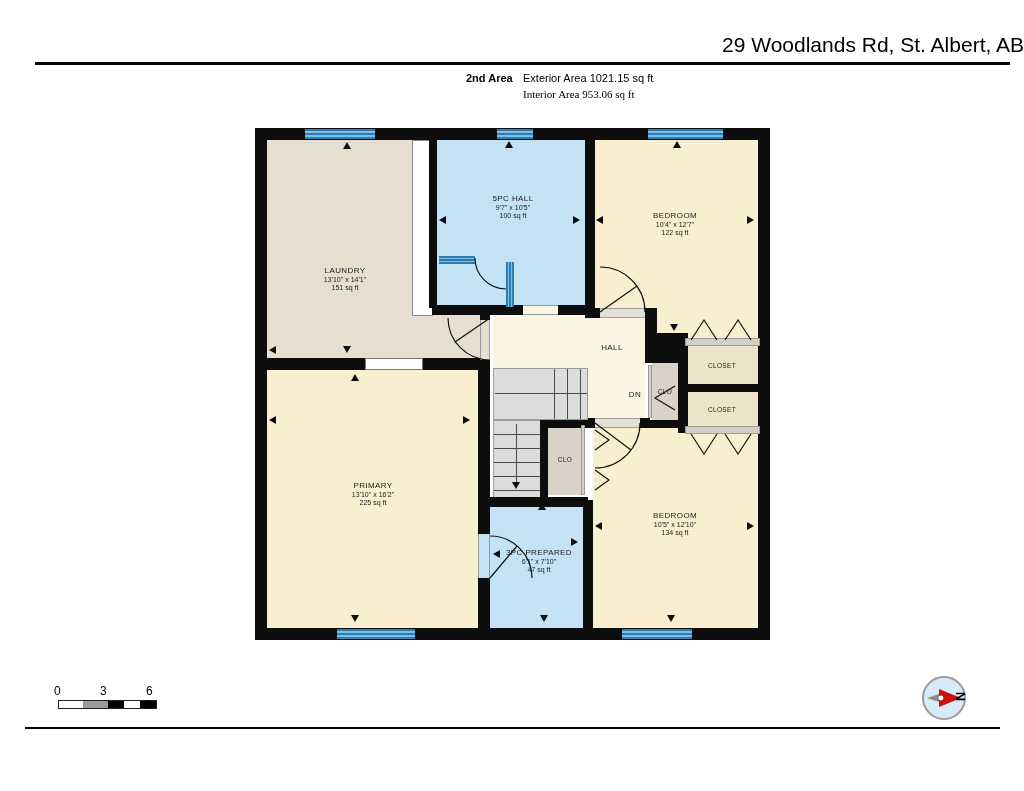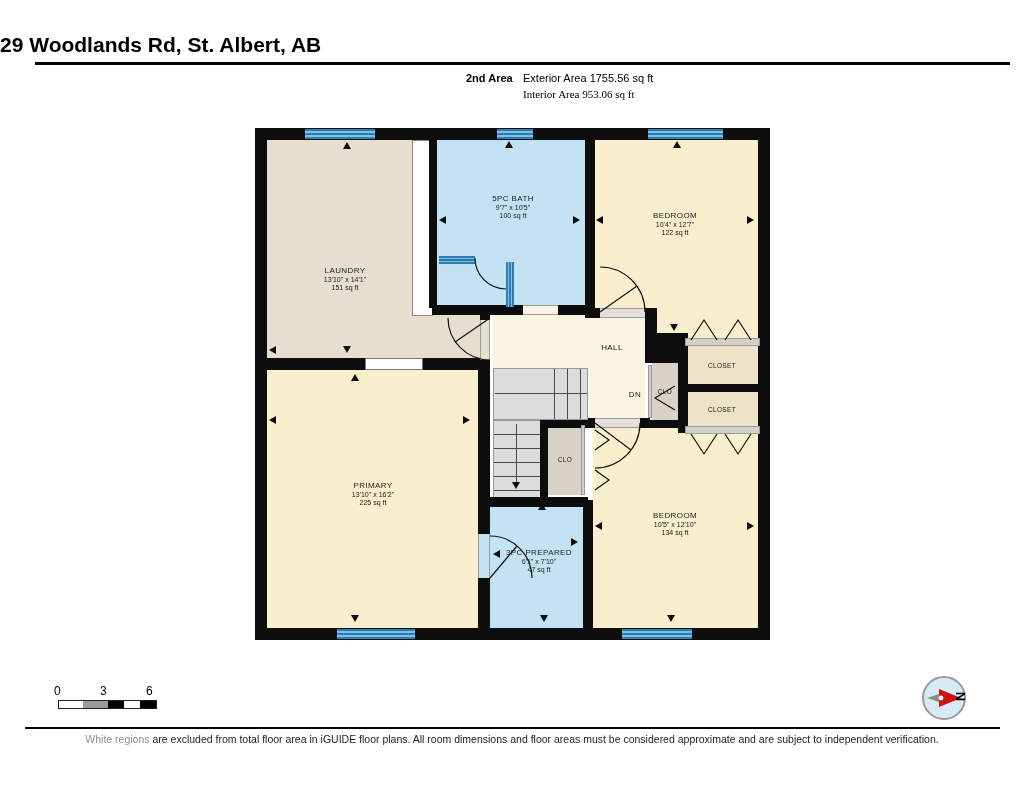--- a/index.html
+++ b/index.html
@@ -1,21 +1,21 @@
 <!DOCTYPE html>
 <html><head>
 <meta charset="utf-8">
 <style>
   html,body{margin:0;padding:0;background:#fff;}
   .canvas{position:relative;width:1024px;height:791px;background:#fff;overflow:hidden;
           font-family:"Liberation Sans",sans-serif;color:#1a1a1a;}
   .abs{position:absolute;}
 
   
-  .title{left:0;top:33px;width:100%;text-align:left;font-size:21px;font-weight:bold;color:#000;}
+  .title{left:0;top:33px;width:100%;text-align:right;font-size:21px;font-weight:normal;color:#000;}
   .rule{background:#000;}
   .sub-floor{font-size:11px;font-weight:bold;color:#000;}
   .sub-area{font-size:11px;color:#000;}
 
   
   .plan{left:255px;top:128px;width:515px;height:512px;}
   .room{position:absolute;z-index:1;}
   .wall{position:absolute;background:#0d0d0d;z-index:3;}
   .gap{position:absolute;z-index:4;}
   .track{position:absolute;background:#d3d0c9;border:1px solid #9a9a9a;box-sizing:border-box;z-index:4;}
@@ -50,21 +50,21 @@
   .north{left:956px;top:689px;font-size:13px;font-weight:bold;color:#000;transform:rotate(90deg);}
 </style>
 </head>
 <body>
 
 <div class="canvas">
 
   <div class="abs title">29 Woodlands Rd, St. Albert, AB</div>
   <div class="abs rule" style="left:35px;top:62px;width:975px;height:2.5px;"></div>
   <div class="abs sub-floor" style="left:466px;top:72px;">2nd Area</div>
-  <div class="abs sub-area" style="left:523px;top:72px;">Exterior Area 1755.56 sq ft</div>
+  <div class="abs sub-area" style="left:523px;top:72px;">Exterior Area 1021.15 sq ft</div>
   <div class="abs sub-area" style="left:523px;top:88px;font-family:Liberation Serif, serif;">Interior Area 953.06 sq ft</div>
 
   <div class="abs plan">
 
     <div class="room" style="left:10px;top:10px;width:218px;height:222px;background:#e6dfd0;"></div>
     <div class="room" style="left:182px;top:10px;width:153px;height:177px;background:#c3e2f4;"></div>
     <div class="room" style="left:340px;top:10px;width:165px;height:207px;background:#f9efcf;"></div>
     <div class="room" style="left:238px;top:182px;width:152px;height:58px;background:#faf4e2;"></div>
     <div class="room" style="left:333px;top:240px;width:57px;height:52px;background:#faf4e2;"></div>
     <div class="room" style="left:10px;top:242px;width:213px;height:260px;background:#f9efcf;"></div>
@@ -172,21 +172,21 @@
     <div class="ar ar-lf" style="left:340px;top:394px;"></div>
     <div class="ar ar-rt" style="left:492px;top:394px;"></div>
     <div class="ar ar-dn" style="left:412px;top:487px;"></div>
 
     <div class="rlabel" style="left:90px;top:150px;">
       <div class="rname">LAUNDRY</div>
       <div class="rsub">13'10" x 14'1"</div>
       <div class="rsub">151 sq ft</div>
     </div>
     <div class="rlabel" style="left:258px;top:78px;">
-      <div class="rname">5PC BATH</div>
+      <div class="rname">5PC HALL</div>
       <div class="rsub">9'7" x 10'5"</div>
       <div class="rsub">100 sq ft</div>
     </div>
     <div class="rlabel" style="left:420px;top:95px;">
       <div class="rname">BEDROOM</div>
       <div class="rsub">10'4" x 12'7"</div>
       <div class="rsub">122 sq ft</div>
     </div>
     <div class="rlabel" style="left:118px;top:365px;">
       <div class="rname">PRIMARY</div>
@@ -240,17 +240,14 @@
     <svg width="48" height="48" viewBox="0 0 48 48">
       <circle cx="24" cy="24" r="21" fill="#d8eaf5" stroke="#9a9a9a" stroke-width="2"></circle>
       <polygon points="7,24 25,18 25,30" fill="#8b8b8b"></polygon>
       <polygon points="41,24 19,15 19,33" fill="#cc1111"></polygon>
       <circle cx="21" cy="24" r="2.4" fill="#fff"></circle>
     </svg>
   </div>
   <div class="abs north">N</div>
 
   <div class="abs rule" style="left:25px;top:727px;width:975px;height:2px;"></div>
-  <div class="abs disclaimer">
-    <span class="light">White regions</span><span> are excluded from total floor area in iGUIDE floor plans. All room dimensions and floor areas must be considered approximate and are subject to independent verification.</span>
-  </div>
 
 </div>
 
 </body></html>

